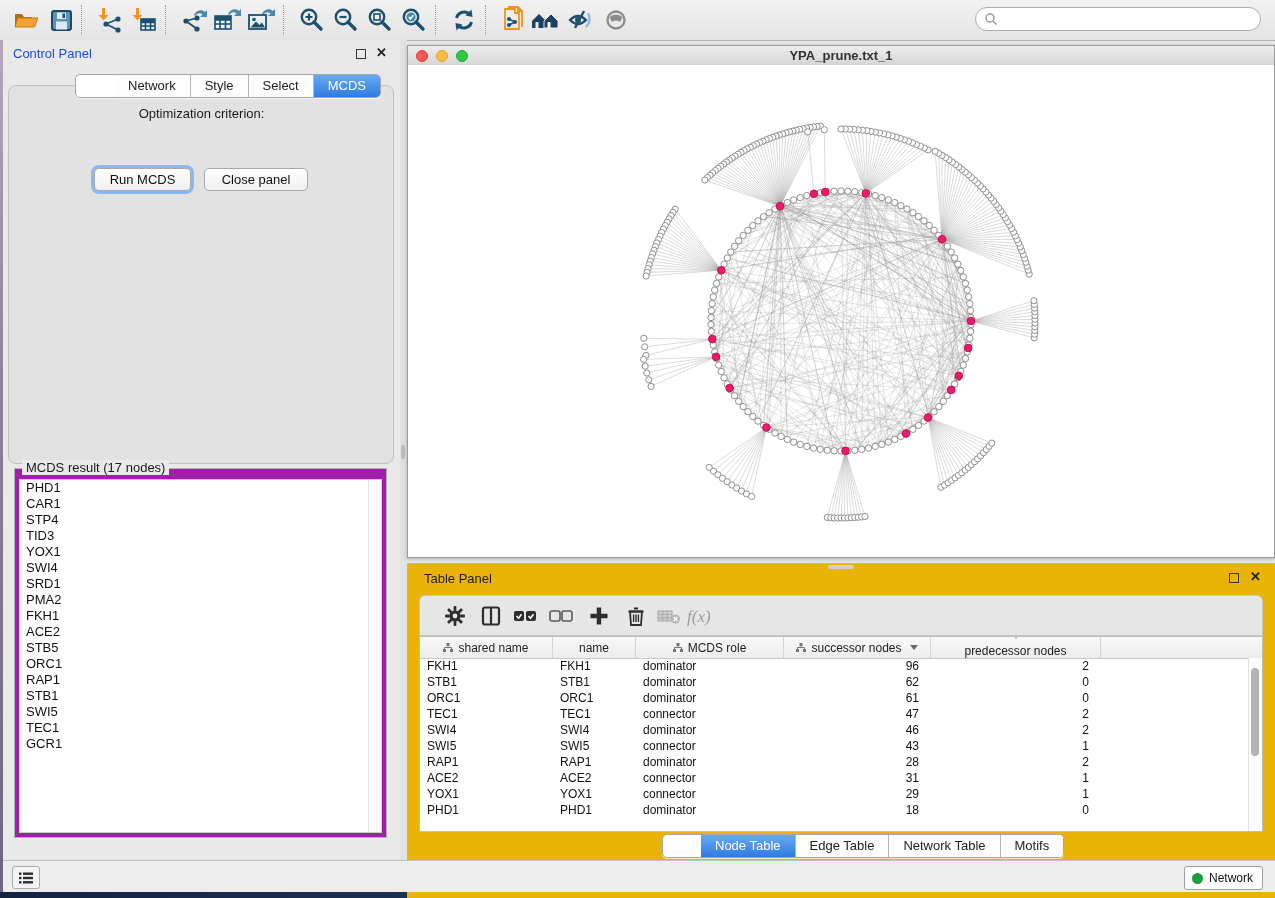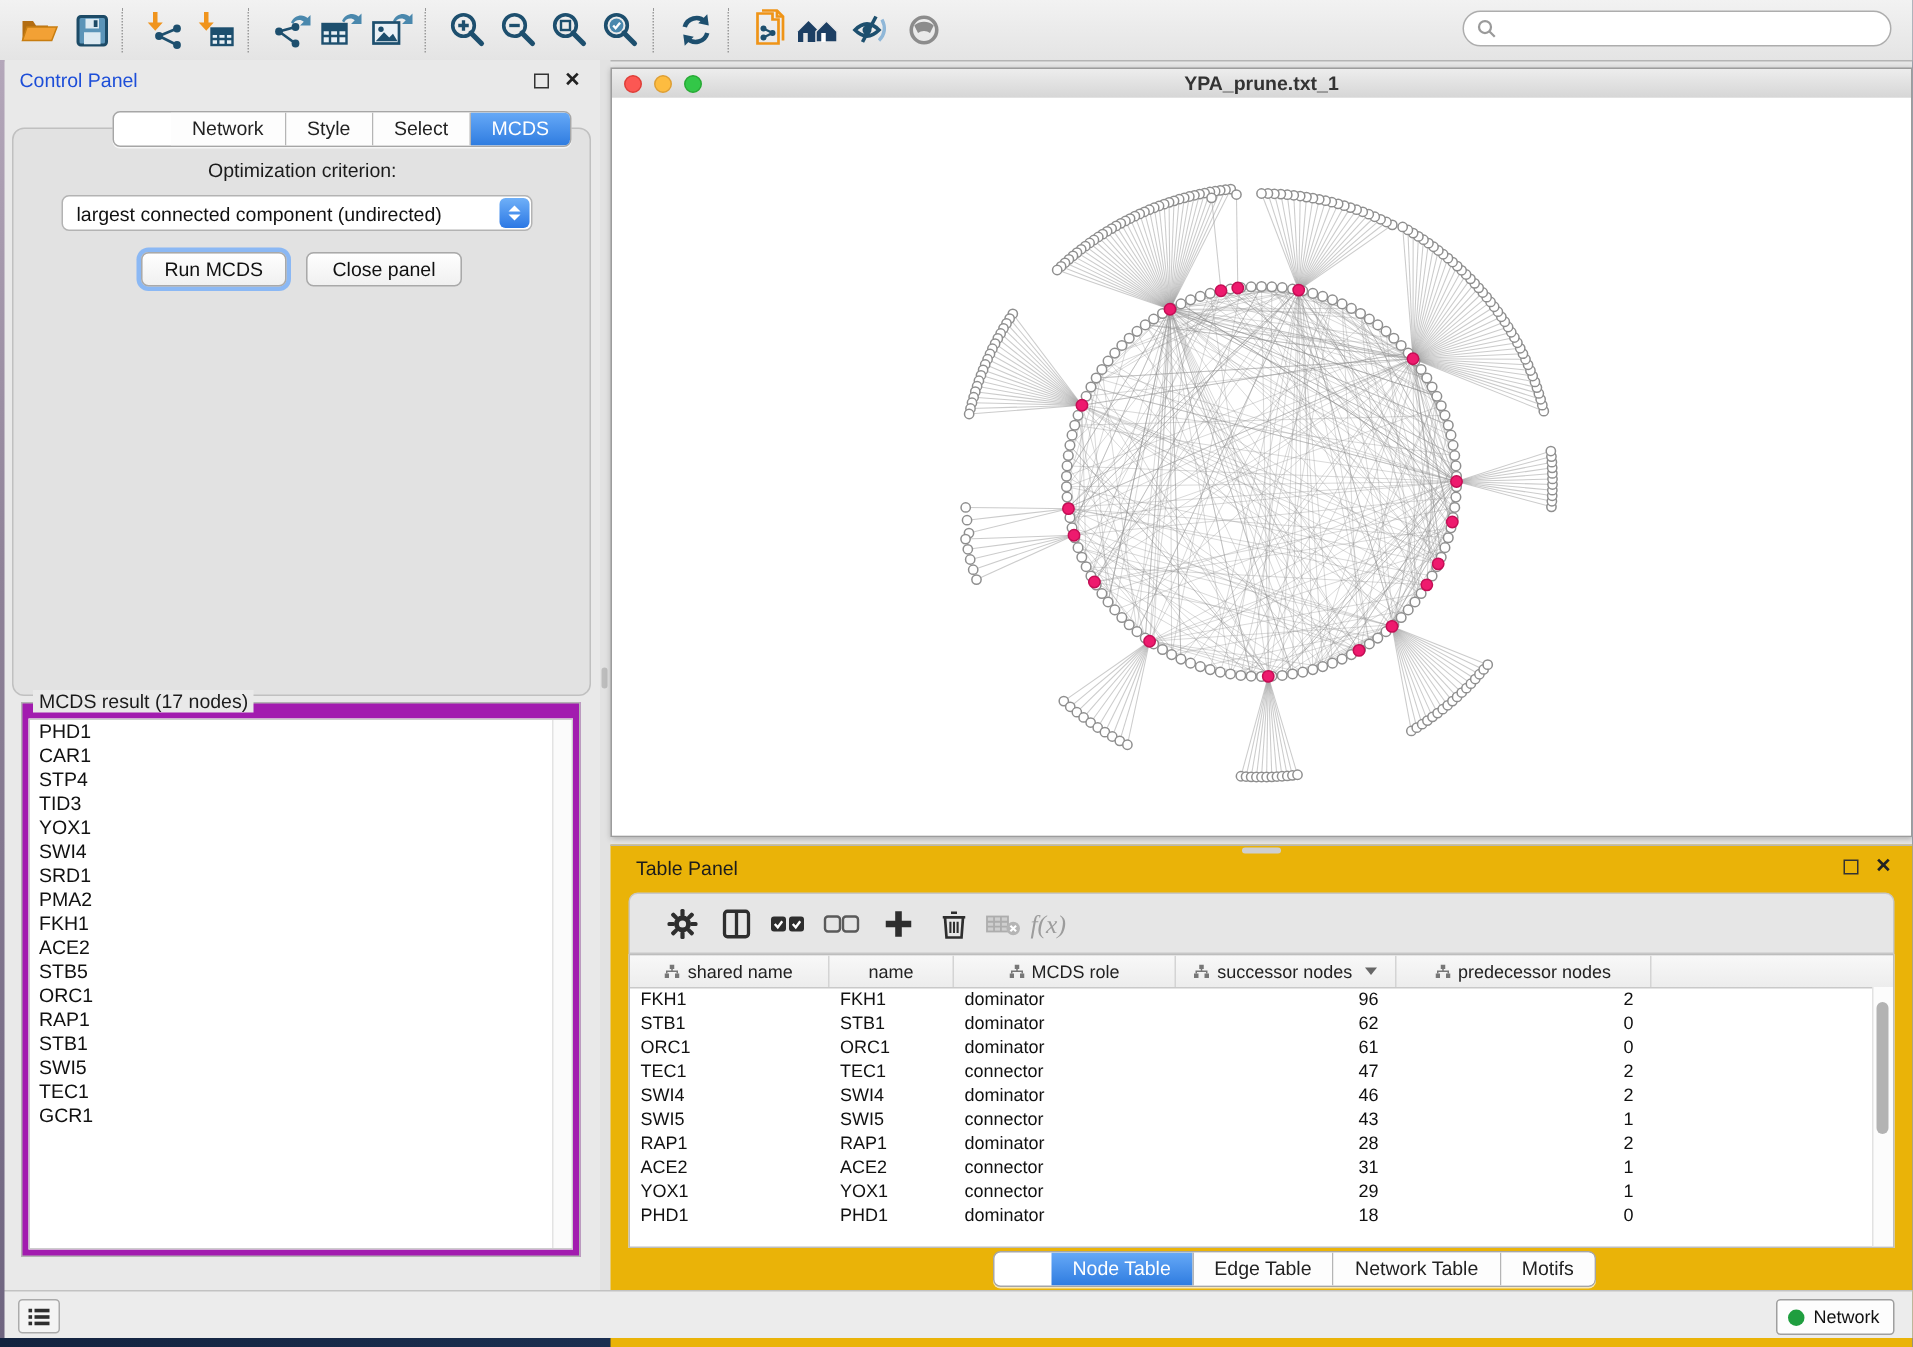--- a/index.html
+++ b/index.html
@@ -245,27 +245,20 @@
       <span class="close-ic" style="right:13px">✕</span>
     </div>
     <div class="cp-panel"></div>
     <div class="tabset cp-tabs" id="cp-tabs">
         <div class="tab">Network</div>
         <div class="tab">Style</div>
         <div class="tab">Select</div>
         <div class="tab active">MCDS</div>
       </div>
     <div class="opt-label">Optimization criterion:</div>
-    <div class="dropdown">
-      <span class="val">largest connected component (undirected)</span>
-      <span class="dd-step">
-          <i class="up"></i>
-          <i class="dn"></i>
-        </span>
-    </div>
     <div class="btn focusring" style="left:91px;top:128px;width:97px">Run MCDS</div>
     <div class="btn" style="left:201px;top:128px;width:104px">Close panel</div>
     <div class="mcds-box">
       <span class="mcds-legend">MCDS result (17 nodes)</span>
       <div class="mcds-list" id="mcds-list">
         <div class="mcds-scroll"></div>
       <div class="item">PHD1</div>
           <div class="item">CAR1</div>
           <div class="item">STP4</div>
           <div class="item">TID3</div>
@@ -1275,21 +1268,21 @@
               <g fill="#777">
                 <rect x="3.5" y="0" width="3" height="3"></rect>
                 <rect x="0" y="6" width="3" height="3"></rect>
                 <rect x="7" y="6" width="3" height="3"></rect>
               </g>
               <path d="M5 3 V4.5 M1.5 6 V4.5 H8.5 V6" stroke="#777" fill="none"></path>
             </svg>
             <span>successor nodes</span>
             <span class="chev"></span>
           </div>
-          <div class="th" style="width: 170px;">
+          <div class="th" style="width: 170px; flex-direction: column;">
             <svg width="10" height="9" viewBox="0 0 10 9">
               <g fill="#777">
                 <rect x="3.5" y="0" width="3" height="3"></rect>
                 <rect x="0" y="6" width="3" height="3"></rect>
                 <rect x="7" y="6" width="3" height="3"></rect>
               </g>
               <path d="M5 3 V4.5 M1.5 6 V4.5 H8.5 V6" stroke="#777" fill="none"></path>
             </svg>
             <span>predecessor nodes</span>
           </div>

